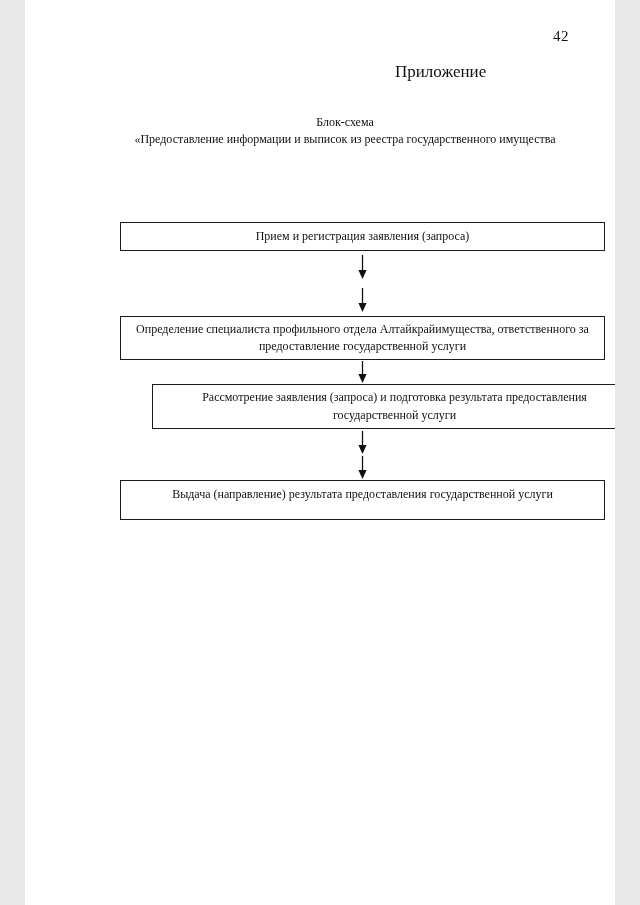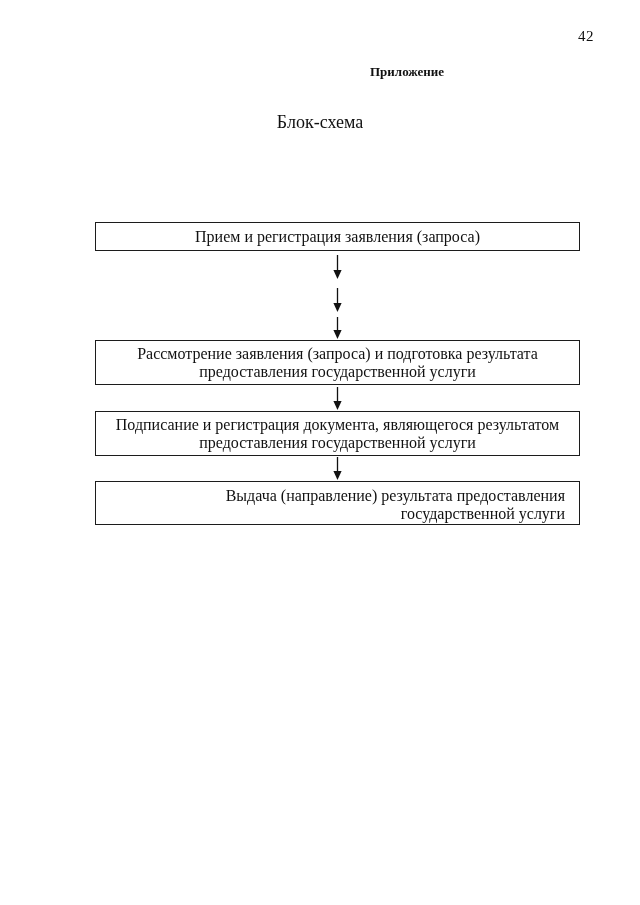--- a/index.html
+++ b/index.html
@@ -2,76 +2,75 @@
 <html><head>
 <meta charset="utf-8">
 <style>
   html, body {
     margin: 0;
     padding: 0;
     background: #e8e8e8;
   }
   .page {
     position: relative;
-    width: 640px;
+    width: 590px;
     height: 905px;
     margin: 0 auto;
     background: #ffffff;
     font-family: "Liberation Serif", "DejaVu Serif", serif;
     color: #111111;
     overflow: hidden;
   }
   .page-number {
     position: absolute;
     top: 28px;
     right: 46px;
     font-size: 15px;
     letter-spacing: 0.5px;
   }
   .appendix {
     position: absolute;
     top: 62px;
     left: 370px;
-    font-size: 13px;
+    font-size: 17px;
     line-height: 19px;
     text-align: left;
-    font-weight: bold;
   }
   .doc-title {
     position: absolute;
     top: 114px;
     left: 30px;
     width: 580px;
     text-align: center;
-    font-size: 18px;
+    font-size: 12px;
     line-height: 16.5px;
   }
   .flowchart {
     position: absolute;
     top: 222px;
     left: 95px;
     width: 485px;
   }
   .flow-box {
     box-sizing: border-box;
     width: 100%;
     border: 1.5px solid #1c1c1c;
     display: flex;
     align-items: center;
     justify-content: center;
     text-align: center;
-    font-size: 16px;
+    font-size: 12px;
     line-height: 17.5px;
     padding: 2px 14px;
     background: #ffffff;
   }
   .flow-box.b1 { min-height: 29px; }
   .flow-box.b2 { min-height: 28px; }
   .flow-box.b3 { min-height: 44px; }
-  .flow-box.b4 { min-height: 45px; }
+  .flow-box.b4 { min-height: 45px; margin-left: 32px; }
   .flow-box.b5 { min-height: 45px; }
   .flow-box.b6 {
     min-height: 40px;
     align-items: flex-start;
     padding-top: 5px;
     text-align: right;
   }
   .arrow-gap {
     display: flex;
     align-items: center;
@@ -92,20 +91,21 @@
 <div class="page">
 
   <div class="page-number">42</div>
 
   <div class="appendix">
     <div>Приложение</div>
   </div>
 
   <div class="doc-title">
     <div>Блок-схема</div>
+    <div>«Предоставление информации и выписок из реестра государственного имущества</div>
   </div>
 
   <div class="flowchart">
 
     <div class="flow-box b1">Прием и регистрация заявления (запроса)</div>
 
     <div class="arrow-gap g1">
       <svg class="down-arrow" width="11" height="24" viewBox="0 0 11 24" xmlns="http://www.w3.org/2000/svg">
         <line x1="5.5" y1="0" x2="5.5" y2="16" stroke="#111111" stroke-width="1.3"></line>
         <polygon points="5.5,24 1.4,15 9.6,15" fill="#111111"></polygon>
@@ -113,38 +113,38 @@
     </div>
 
 
     <div class="arrow-gap g2">
       <svg class="down-arrow" width="11" height="24" viewBox="0 0 11 24" xmlns="http://www.w3.org/2000/svg">
         <line x1="5.5" y1="0" x2="5.5" y2="16" stroke="#111111" stroke-width="1.3"></line>
         <polygon points="5.5,24 1.4,15 9.6,15" fill="#111111"></polygon>
       </svg>
     </div>
 
+    <div class="flow-box b3">Определение специалиста профильного отдела Алтайкрайимущества, ответственного за предоставление государственной услуги</div>
 
     <div class="arrow-gap g3">
       <svg class="down-arrow" width="11" height="22" viewBox="0 0 11 22" xmlns="http://www.w3.org/2000/svg">
         <line x1="5.5" y1="0" x2="5.5" y2="14" stroke="#111111" stroke-width="1.3"></line>
         <polygon points="5.5,22 1.4,13 9.6,13" fill="#111111"></polygon>
       </svg>
     </div>
 
     <div class="flow-box b4">Рассмотрение заявления (запроса) и подготовка результата предоставления государственной услуги</div>
 
     <div class="arrow-gap g4">
       <svg class="down-arrow" width="11" height="23" viewBox="0 0 11 23" xmlns="http://www.w3.org/2000/svg">
         <line x1="5.5" y1="0" x2="5.5" y2="15" stroke="#111111" stroke-width="1.3"></line>
         <polygon points="5.5,23 1.4,14 9.6,14" fill="#111111"></polygon>
       </svg>
     </div>
 
-    <div class="flow-box b5">Подписание и регистрация документа, являющегося результатом предоставления государственной услуги</div>
 
     <div class="arrow-gap g5">
       <svg class="down-arrow" width="11" height="23" viewBox="0 0 11 23" xmlns="http://www.w3.org/2000/svg">
         <line x1="5.5" y1="0" x2="5.5" y2="15" stroke="#111111" stroke-width="1.3"></line>
         <polygon points="5.5,23 1.4,14 9.6,14" fill="#111111"></polygon>
       </svg>
     </div>
 
     <div class="flow-box b6">Выдача (направление) результата предоставления государственной услуги</div>
 

